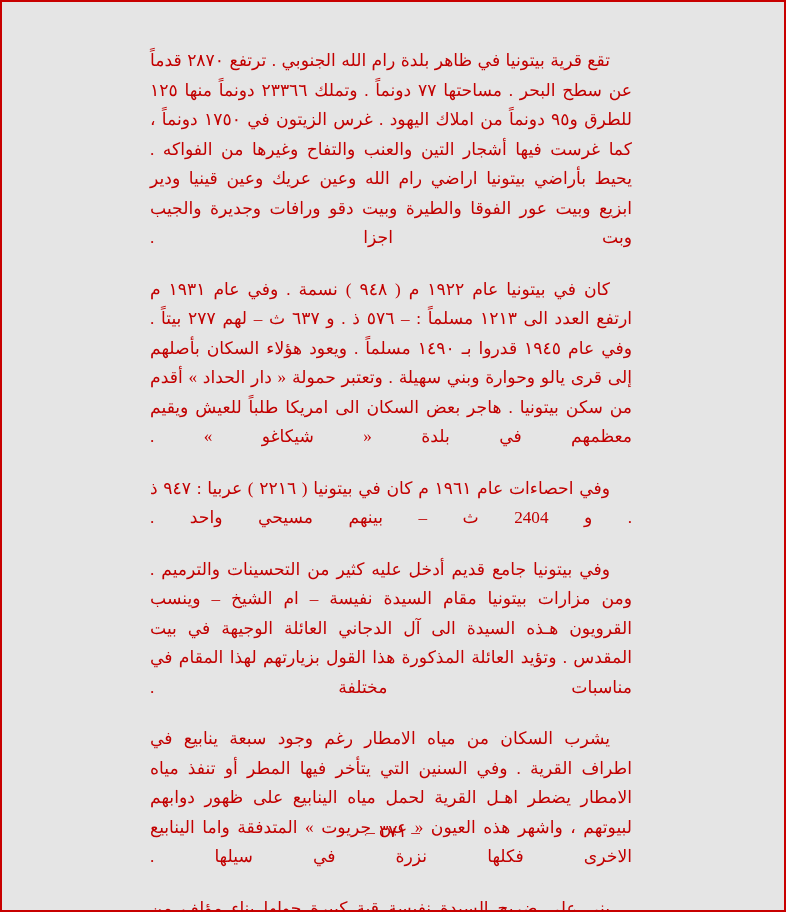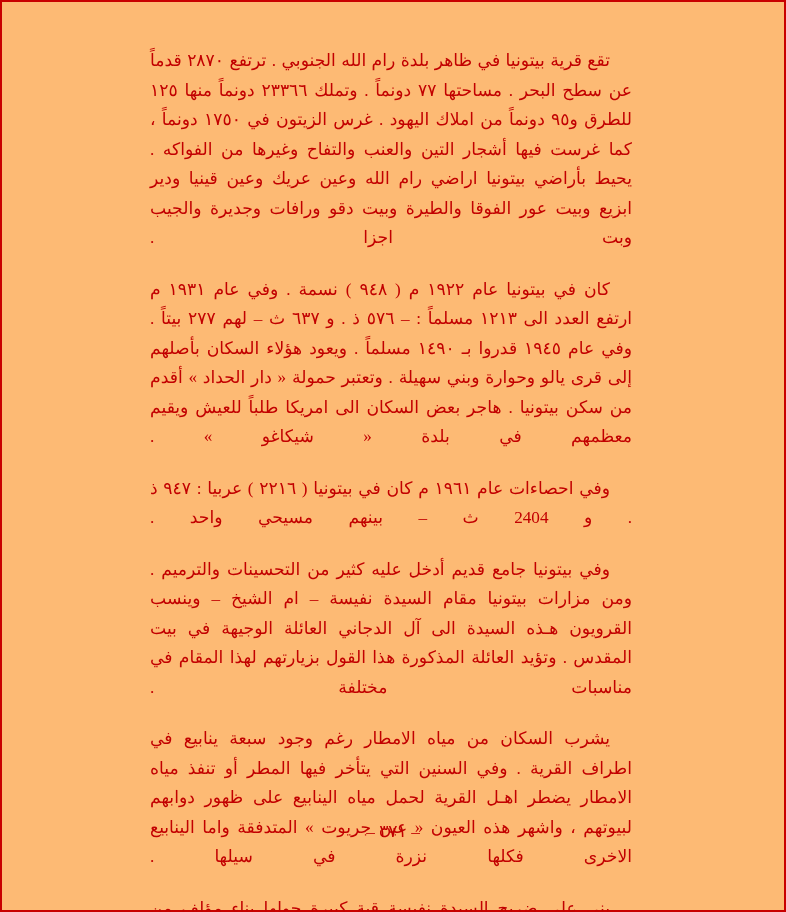--- a/index.html
+++ b/index.html
@@ -11,21 +11,21 @@
     width: 786px;
     height: 912px;
     overflow: hidden;
     font-family: "Liberation Serif", "DejaVu Serif", serif;
   }
   .page {
     position: relative;
     box-sizing: border-box;
     width: 786px;
     height: 912px;
-    background: #fdba74;
+    background: #e5e5e5;
     border: 2px solid #c80000;
     padding: 44px 0 8px 0;
   }
   .text-column {
     box-sizing: border-box;
     width: 100%;
     padding: 0 152px 0 148px;
     direction: rtl;
     text-align: justify;
     text-align-last: justify;

